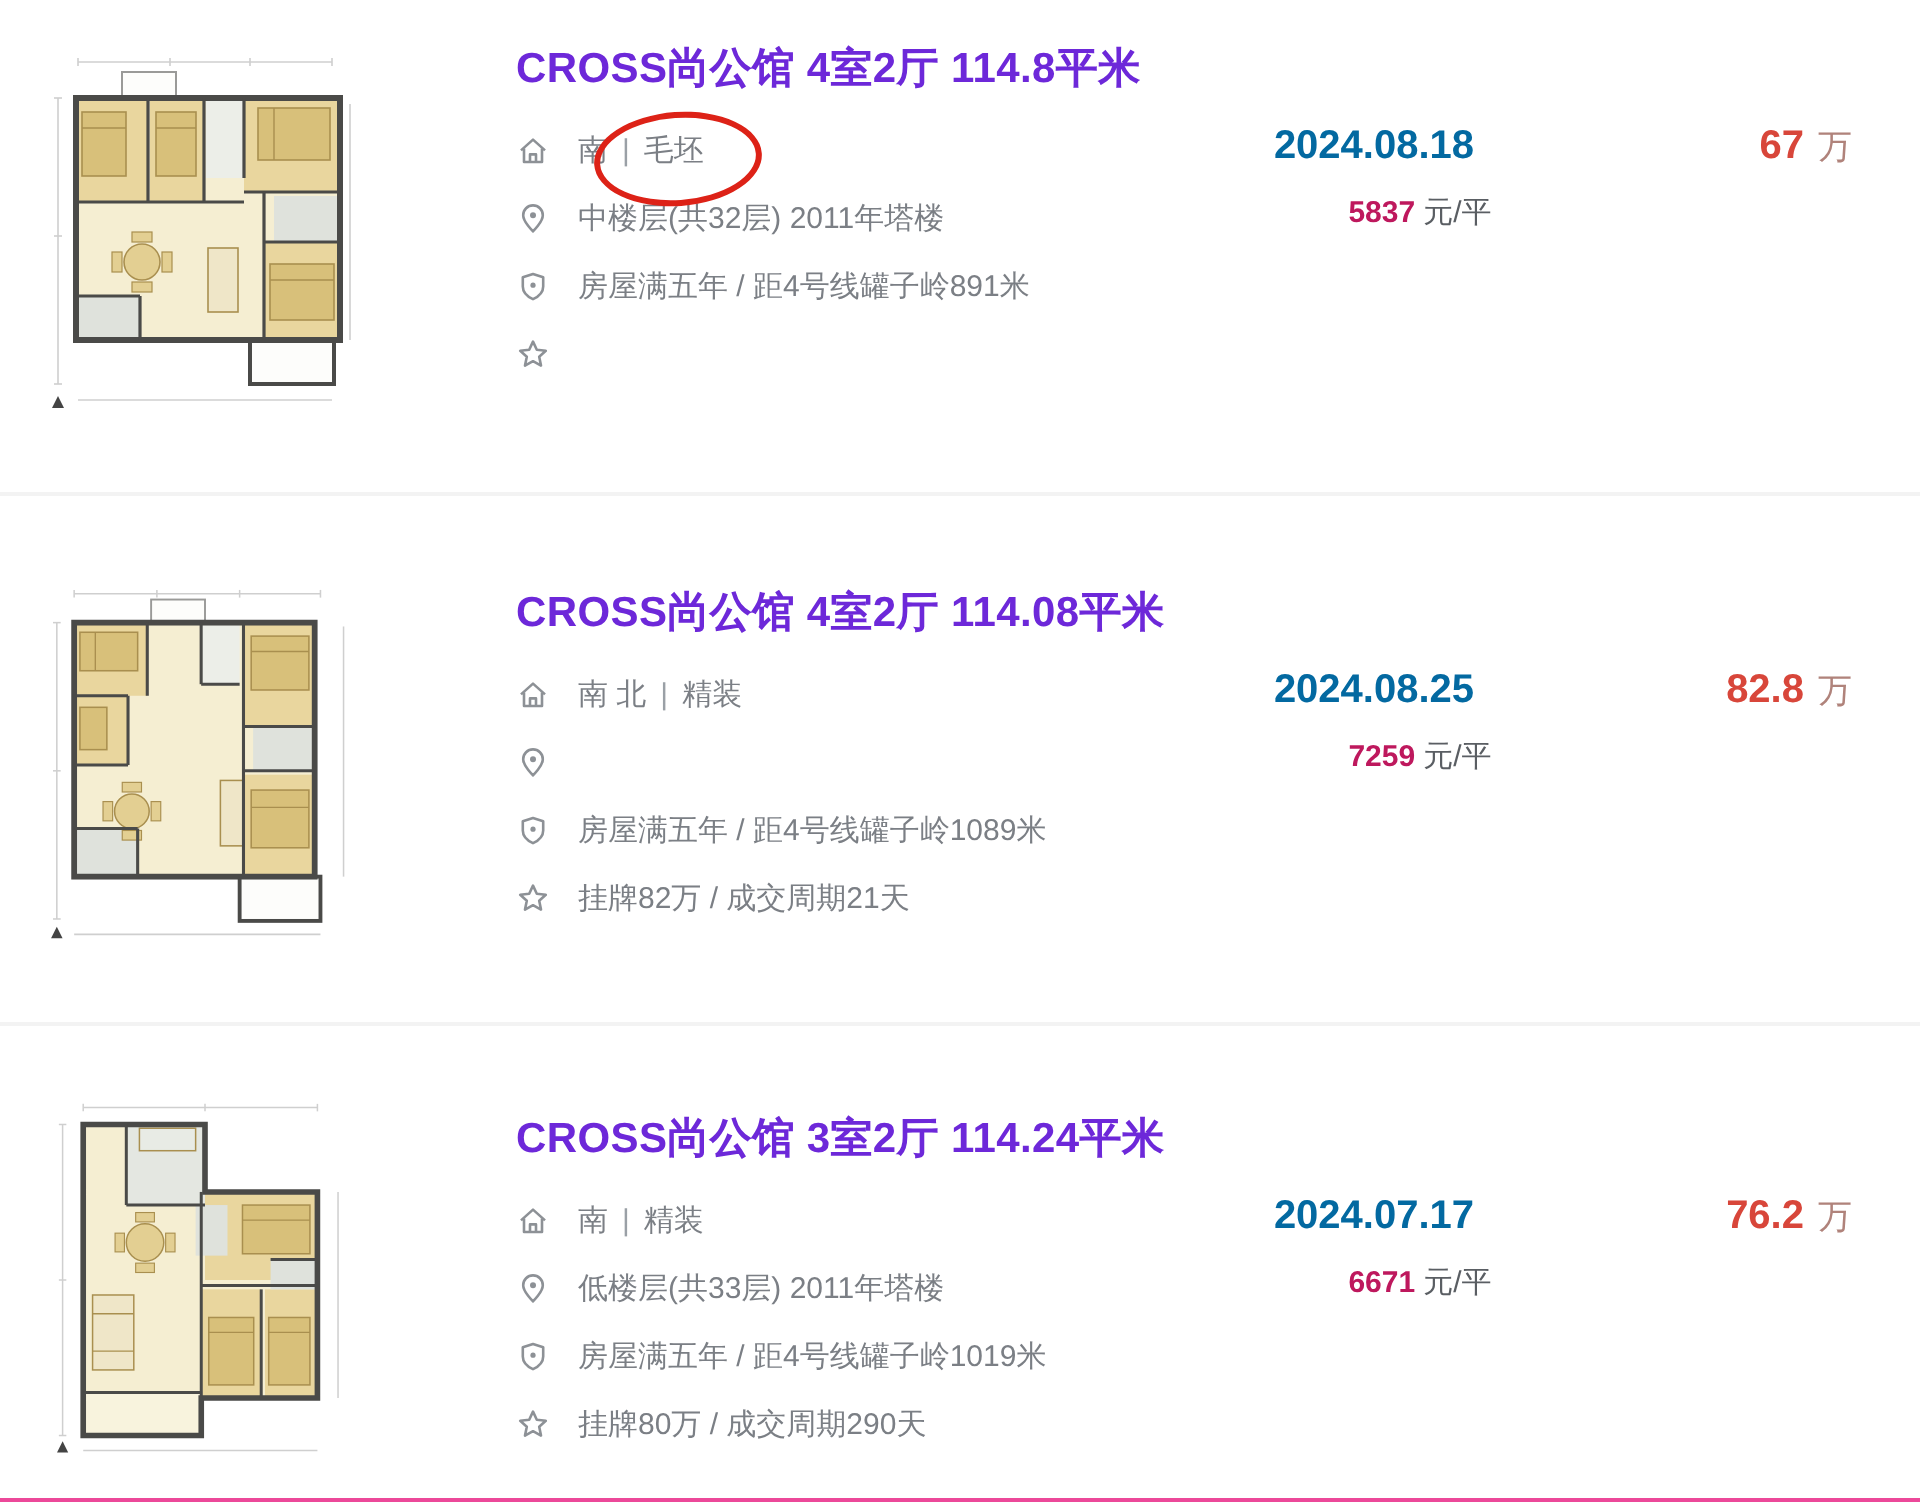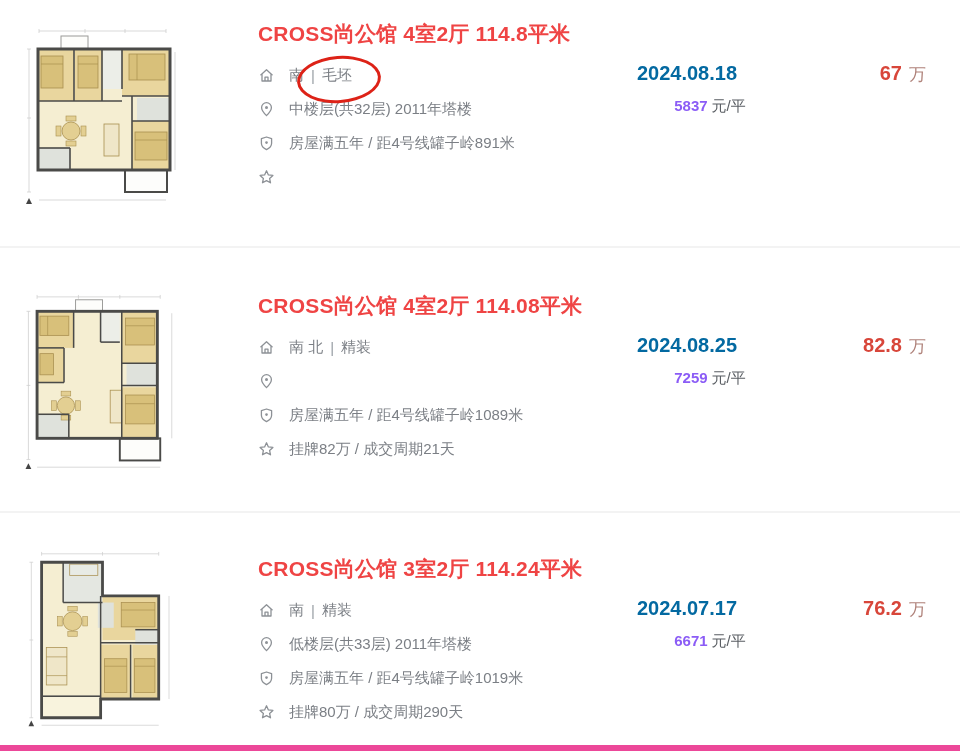--- a/index.html
+++ b/index.html
@@ -4,44 +4,44 @@
 <style>
   * { margin:0; padding:0; box-sizing:border-box; }
   html,body { background:#fff; }
   body { width:960px; height:751px; overflow:hidden;
          font-family:"Liberation Sans","DejaVu Sans",sans-serif; }
   .page { position:relative; width:960px; height:751px; background:#fff; }
 
   .card { position:relative; width:960px; }
   .card-1 { height:248px; --o:0px;  --to:28px; border-bottom:2px solid #f3f3f3; }
   .card-2 { height:265px; --o:24px; --to:46px; border-bottom:2px solid #f3f3f3;padding-left:19px; }
-  .card-3 { height:238px; --o:22px; --to:38px; border-bottom:6px solid #ec4899; }
+  .card-3 { height:238px; --o:22px; --to:38px; border-bottom:2px solid #ec4899; }
 
   .thumb { position:absolute; left:25px; top:var(--to); width:155px; height:178px; cursor:pointer; }
   .thumb svg { width:100%; height:100%; display:block; }
 
   .title { position:absolute; left:258px; top:calc(20px + var(--o));
-           font-size:21px; font-weight:bold; color:#ef4444; letter-spacing:0.2px; cursor:pointer; }
+           font-size:21px; font-weight:bold; color:#6d28d9; letter-spacing:0.2px; cursor:pointer; }
 
   .rows { position:absolute; left:258px; top:calc(58px + var(--o)); }
   .row  { display:flex; align-items:center; height:34px; font-size:15px; color:#7b7f85; }
   .row .ic { width:17px; height:17px; margin-right:14px; flex:0 0 17px; color:#8d9196; }
   .row .ic svg { width:17px; height:17px; display:block; }
   .sep { margin:0 7px; color:#9aa0a6; }
 
   .deco-wrap { position:relative; display:inline-block; }
   .red-ellipse { position:absolute; left:-25px; top:-10px; width:84px; height:47px;
                  border:3px solid #dd2217; border-radius:50%;
                  transform:rotate(-4deg); pointer-events:none; }
 
   .deal-date { position:absolute; left:617px; top:calc(62px + var(--o)); width:140px;
                text-align:center; font-size:20px; font-weight:bold; color:#0369a1; }
   .unit-price { position:absolute; left:640px; top:calc(97px + var(--o)); width:140px;
                 text-align:center; font-size:15px; color:#5a5e63; }
-  .unit-price b { color:#8b5cf6; font-weight:bold; margin-right:4px; }
+  .unit-price b { color:#be185d; font-weight:bold; margin-right:4px; }
   .total-price { position:absolute; right:34px; top:calc(62px + var(--o));
                  font-size:20px; font-weight:bold; color:#d8463a; white-space:nowrap; }
   .total-price .wan { font-size:17px; font-weight:normal; color:#b0837b; margin-left:7px; }
 </style>
 </head>
 <body>
 
 <svg width="0" height="0" style="position:absolute">
   <defs>
     <g id="ic-home" fill="none" stroke="currentColor" stroke-width="1.3" stroke-linejoin="round">

